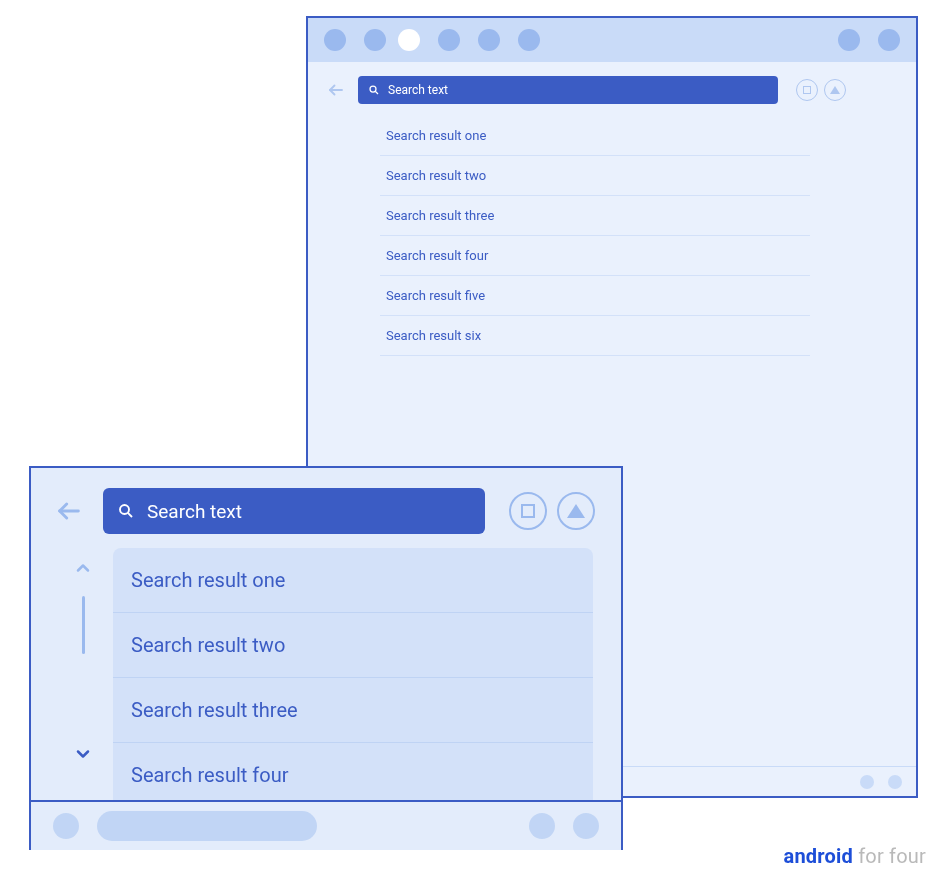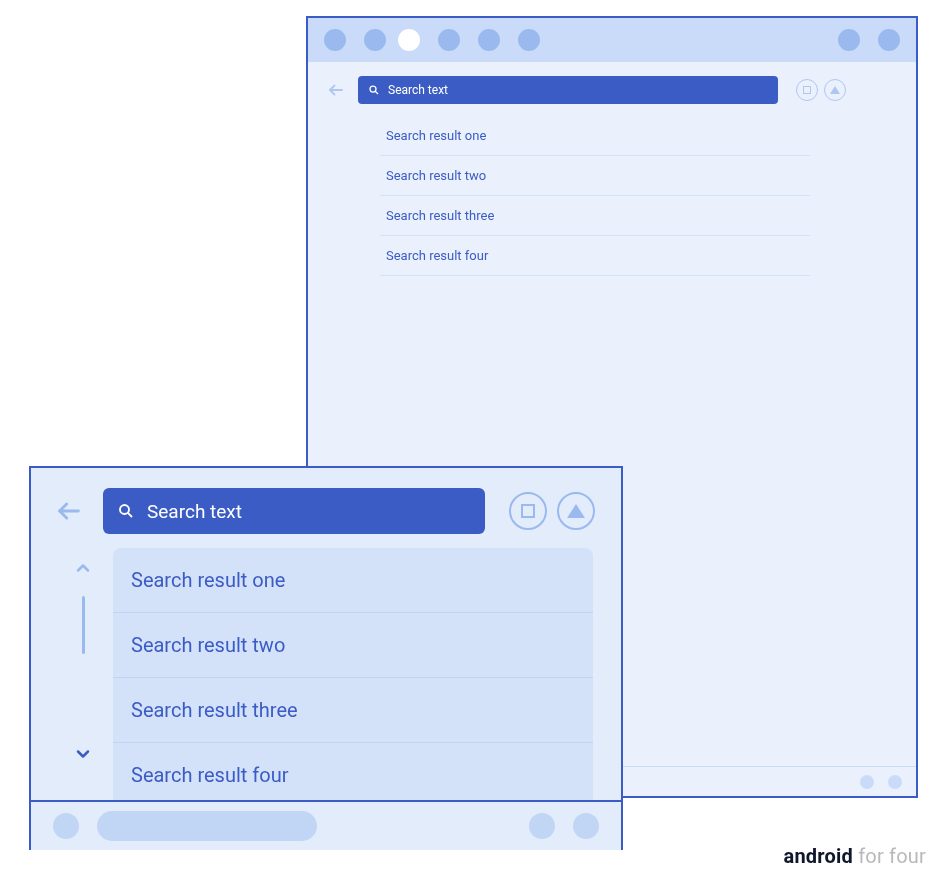--- a/index.html
+++ b/index.html
@@ -194,21 +194,21 @@
 
   
   .watermark {
     position:absolute;
     right: 16px;
     bottom: 6px;
     font-size: 20px;
     color:#B9B9B9;
     letter-spacing:0.2px;
   }
-  .watermark .bold{font-weight:700;color:#0f172a;}
+  .watermark .bold{font-weight:700;color:#1d4ed8;}
 
   svg { display:block; }
 </style>
 </head>
 <body>
 
 <div class="win-large">
   <div class="tabbar">
     <div class="tab-dot"></div>
     <div class="tab-dot"></div>
@@ -247,20 +247,22 @@
         <span class="tri"></span>
       </div>
     </div>
   </div>
 
   <div class="results-sm">
     <div class="result-sm">Search result one</div>
     <div class="result-sm">Search result two</div>
     <div class="result-sm">Search result three</div>
     <div class="result-sm">Search result four</div>
+    <div class="result-sm">Search result five</div>
+    <div class="result-sm">Search result six</div>
   </div>
 
   <div class="bottombar">
     <div class="dot"></div>
     <div class="dot"></div>
   </div>
 </div>
 
 <div class="win-small">
   <div class="header">

